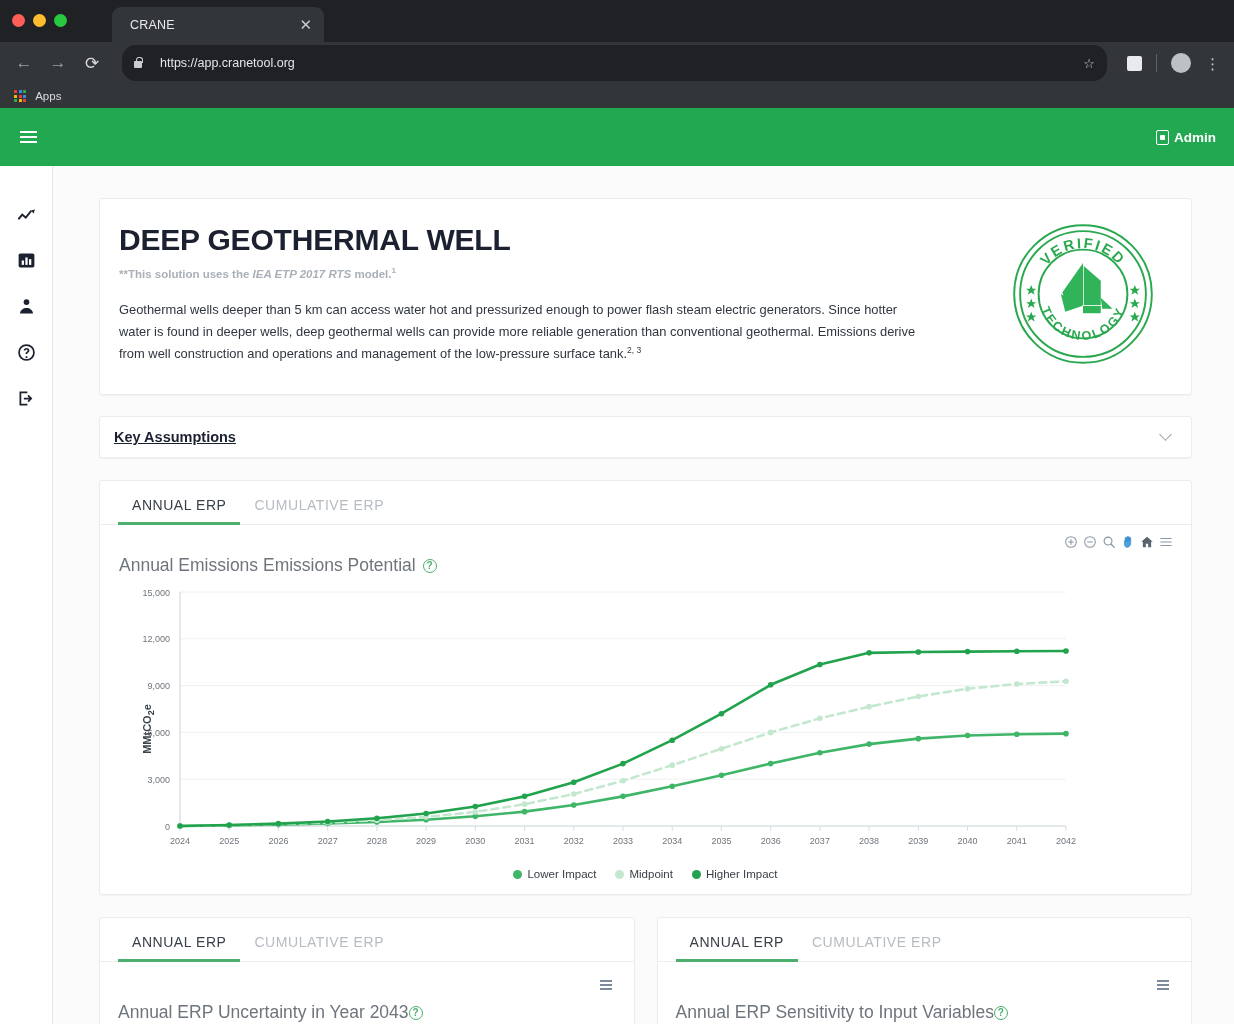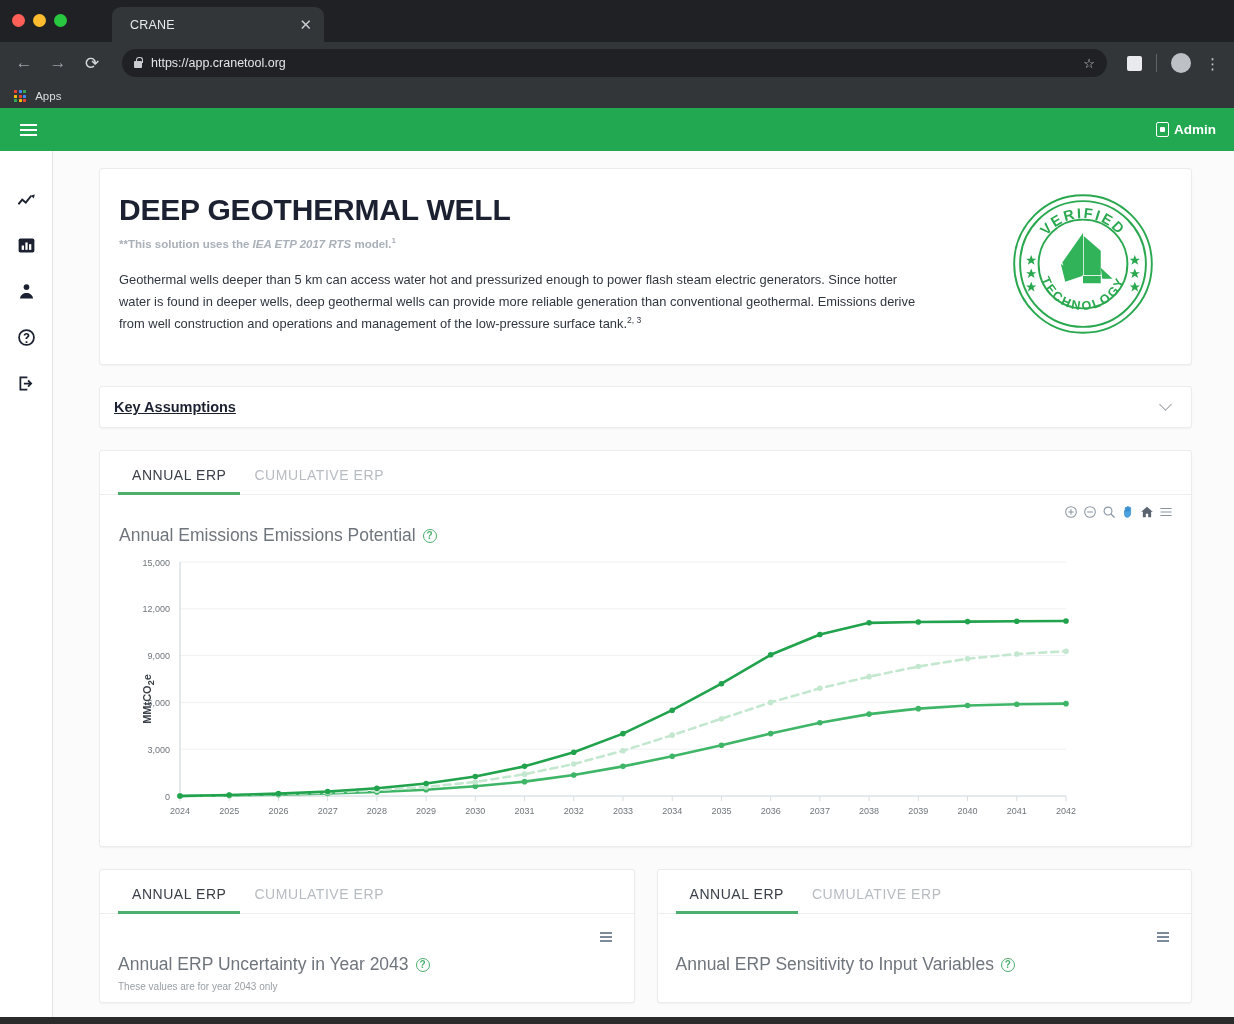--- a/index.html
+++ b/index.html
@@ -22,41 +22,41 @@
     background: #323639; border-radius: 9px 9px 0 0;
     display: flex; align-items: center; justify-content: space-between;
     padding: 0 12px 0 18px;
   }
   .tab-title { color: #e8eaed; font-size: 12.5px; letter-spacing: .2px; }
   .tab-close { color: #c9ccd0; font-size: 15px; line-height: 1; }
   .toolbar { height: 42px; display: flex; align-items: center; padding: 0 14px; gap: 14px; }
   .nav-btn { color: #9aa0a6; font-size: 17px; width: 20px; text-align: center; }
   .nav-btn.active { color: #d8dadd; }
   .omnibox {
-    flex: 1; height: 28px; background: #202124; border-radius: 14px;
-    display: flex; align-items: center; padding: 0 12px; gap: 9px; margin: 0 6px;
+    flex: 1; height: 36px; background: #202124; border-radius: 14px;
+    display: flex; align-items: center; padding: 0 12px; gap: 18px; margin: 0 6px;
   }
   .lock { width: 8px; height: 7px; background: #c9ccd0; border-radius: 1px;
           position: relative; margin-top: 3px; }
   .lock::before { content:""; position:absolute; left:1.5px; top:-4px; width:5px; height:5px;
           border:1.4px solid #c9ccd0; border-bottom:none; border-radius: 3px 3px 0 0; }
   .url { color: #e3e5e8; font-size: 12.5px; }
   .omni-right { margin-left: auto; color: #c9ccd0; font-size: 13px; }
   .tb-square { width: 15px; height: 15px; background: #e8eaed; border-radius: 2px; }
   .tb-sep { width: 1px; height: 18px; background: #5f6368; }
   .tb-avatar { width: 20px; height: 20px; border-radius: 50%; background: #bdc1c6; }
   .tb-kebab { color: #c9ccd0; font-size: 15px; letter-spacing: 0; line-height: .6; }
   .bookmarks { height: 24px; display: flex; align-items: center; padding: 0 14px; gap: 9px; }
   .apps-grid { display: grid; grid-template-columns: repeat(3, 3px); gap: 1.6px; }
   .apps-grid i { width: 3px; height: 3px; border-radius: .5px; display: block; }
   .apps-label { color: #dadce0; font-size: 11.5px; text-align: center; }
 
   
   .appbar {
-    height: 43px; background: #22a850; display: flex; align-items: center;
+    height: 58px; background: #22a850; display: flex; align-items: center;
     justify-content: space-between; padding: 0 18px 0 16px; position: relative; z-index: 5;
   }
   .hamburger { display: flex; flex-direction: column; gap: 3px; cursor: pointer; padding: 4px; }
   .hamburger i { width: 17px; height: 2px; background: #fff; display: block; }
   .admin { display: flex; align-items: center; gap: 5px; color: #fff;
            font-size: 13.5px; font-weight: bold; }
   .admin-ico {
     width: 13px; height: 15px; border: 1.6px solid #fff; border-radius: 2px;
     position: relative; display: flex; align-items: center; justify-content: center;
   }
@@ -72,21 +72,21 @@
               align-items:center; justify-content:center; cursor: pointer; }
   .side-ico svg { width: 21px; height: 21px; fill: #1b2130; }
 
   .content { flex: 1; background: #fbfbfb; overflow: hidden; padding: 17px 42px 0 46px; }
   .card {
     background: #fff; border: 1px solid #ececec; border-radius: 3px;
     box-shadow: 0 1px 2px rgba(0,0,0,.045);
   }
 
   
-  .hero { padding: 21px 24px 26px 19px; display: flex; gap: 10px; margin-bottom: 21px; }
+  .hero { padding: 21px 24px 26px 19px; display: flex; gap: 10px; margin-bottom: 21px; margin-top: 15px; }
   .hero-text { flex: 1; padding-top: 3px; }
   .hero h1 {
     font-size: 30px; font-weight: bold; color: #1b2130; letter-spacing: -.2px;
     margin-bottom: 9px;
   }
   .model-note { font-size: 11.5px; color: #a9b0b8; font-weight: bold; margin-bottom: 19px; }
   .model-note em { font-style: italic; }
   .model-note sup { font-size: 8px; }
   .hero p { font-size: 12.9px; color: #2f3640; line-height: 1.72; max-width: 800px; }
   .hero p sup { font-size: 8.5px; }
@@ -142,21 +142,21 @@
   .lg { display: flex; align-items: center; gap: 5px; }
   .lg i { width: 9px; height: 9px; border-radius: 50%; display: block; }
 
   
   .bottom-row { display: flex; gap: 22px; }
   .bottom-card { flex: 1; }
   .bcard-body { padding: 26px 18px 10px; position: relative; }
   .bmenu { position: absolute; right: 22px; top: 18px; display:flex; flex-direction:column; gap:2.5px; }
   .bmenu i { width: 12px; height: 1.6px; background: #7d8a99; display: block; }
   .bchart-title {
-    font-size: 17.5px; color: #6f757c; display: flex; align-items: center; gap: 7px;
+    font-size: 17.5px; color: #6f757c; display: flex; align-items: center; gap: 0;
     padding-top: 14px;
   }
   .bsub { font-size: 10px; color: #9aa0a6; margin-top: 6px; }
 </style>
 </head>
 <body>
 
 <div class="browser">
   <div class="titlebar">
     <div class="traffic">
@@ -456,20 +456,34 @@
               <circle cx="652.6666666666666" cy="100.82" r="2.8" fill="#21a24c"></circle>
               <circle cx="701.8888888888889" cy="80.54000000000002" r="2.8" fill="#21a24c"></circle>
               <circle cx="751.1111111111111" cy="68.84" r="2.8" fill="#21a24c"></circle>
               <circle cx="800.3333333333334" cy="68.06" r="2.8" fill="#21a24c"></circle>
               <circle cx="849.5555555555555" cy="67.59200000000001" r="2.8" fill="#21a24c"></circle>
               <circle cx="898.7777777777778" cy="67.28" r="2.8" fill="#21a24c"></circle>
               <circle cx="948" cy="66.96799999999999" r="2.8" fill="#21a24c"></circle>
             </svg>
         </div>
 
+        <div class="legend">
+          <span class="lg">
+            <i style="background:#3fb567"></i>
+            <span>Lower Impact</span>
+          </span>
+          <span class="lg">
+            <i style="background:#c3e8cf"></i>
+            <span>Midpoint</span>
+          </span>
+          <span class="lg">
+            <i style="background:#21a24c"></i>
+            <span>Higher Impact</span>
+          </span>
+        </div>
       </div>
     </div>
 
     <div class="bottom-row">
       <div class="card bottom-card">
         <div class="tabs">
           <span class="tabitem active">ANNUAL ERP</span>
           <span class="tabitem">CUMULATIVE ERP</span>
         </div>
         <div class="bcard-body">

